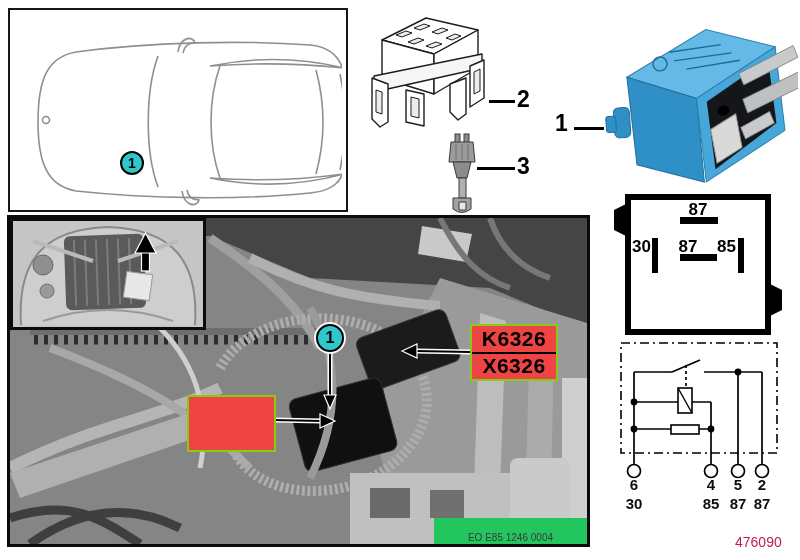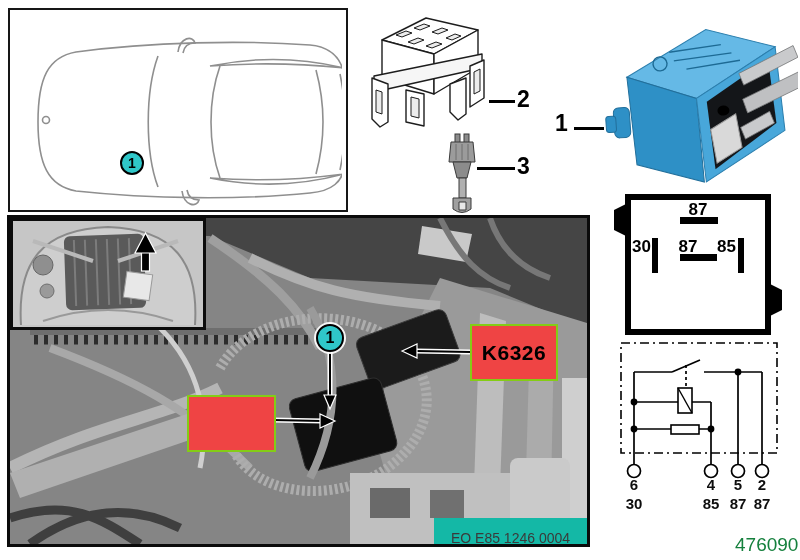--- a/index.html
+++ b/index.html
@@ -22,24 +22,24 @@
          background:#858585;overflow:hidden}
   .scene{position:absolute;left:0;top:0;z-index:1}
   .overlay{position:absolute;left:0;top:0;z-index:5;pointer-events:none}
   .inset{position:absolute;left:0px;top:0px;width:190px;height:106px;border:3px solid #0b0b0b;
          background:#c6c6c6;z-index:4;overflow:hidden}
   .relay-label-box{position:absolute;background:#ef4444;border:2px solid #84cc16;display:flex;
                    flex-direction:column;z-index:6}
   .relay-label-box .cell{flex:1;display:flex;align-items:center;justify-content:center;
                          font-weight:bold;font-size:21px;letter-spacing:.5px}
   .relay-label-box .cell + .cell{border-top:2px solid #000}
-  .watermark{position:absolute;left:424px;top:300px;width:153px;height:39px;background:#14b8a6;
-             color:#3a3a3a;font-size:14px;display:flex;align-items:center;justify-content:center;
+  .watermark{position:absolute;left:424px;top:300px;width:153px;height:39px;background:#22c55e;
+             color:#3a3a3a;font-size:10px;display:flex;align-items:center;justify-content:center;
              z-index:6;white-space:nowrap}
-  .docnum{left:735px;top:534px;font-size:19px;color:#15803d}
+  .docnum{left:735px;top:534px;font-size:14px;color:#be185d}
   svg{display:block}
 </style>
 </head>
 <body>
 
 <div class="abs car-panel">
   <svg width="332" height="196" viewBox="0 0 332 196">
     <g fill="none" stroke="#8f8f8f" stroke-width="1.6">
       <path d="M 28,112 C 28,68 38,47 66,42 C 140,32 232,30 300,35 C 322,37 333,50 335,70 L 335,154 C 333,172 322,181 300,183 C 232,190 140,189 66,181 C 38,176 28,154 28,112 Z"></path>
       <circle cx="36" cy="110" r="3.5"></circle>
@@ -232,20 +232,21 @@
       <path d="M 460,134 L 406,133"></path>
       <path d="M 262,202 L 312,203"></path>
     </g>
     <polygon points="320,191 314,177 326,177" fill="#000" stroke="#fff" stroke-width="1.2"></polygon>
     <polygon points="392,133 407,126 407,140" fill="#000" stroke="#fff" stroke-width="1.2"></polygon>
     <polygon points="325,203 310,196 310,210" fill="#000" stroke="#fff" stroke-width="1.2"></polygon>
   </svg>
 
   <div class="relay-label-box" style="left:460px;top:106px;width:84px;height:53px">
     <div class="cell">K6326</div>
+    <div class="cell">X6326</div>
   </div>
   <div class="relay-label-box" style="left:177px;top:177px;width:85px;height:53px">
   </div>
 
   <div class="badge big" style="position:absolute;left:306px;top:106px">1</div>
 
   <div class="watermark">EO E85 1246 0004</div>
 </div>
 
 <div class="abs docnum">476090</div>

